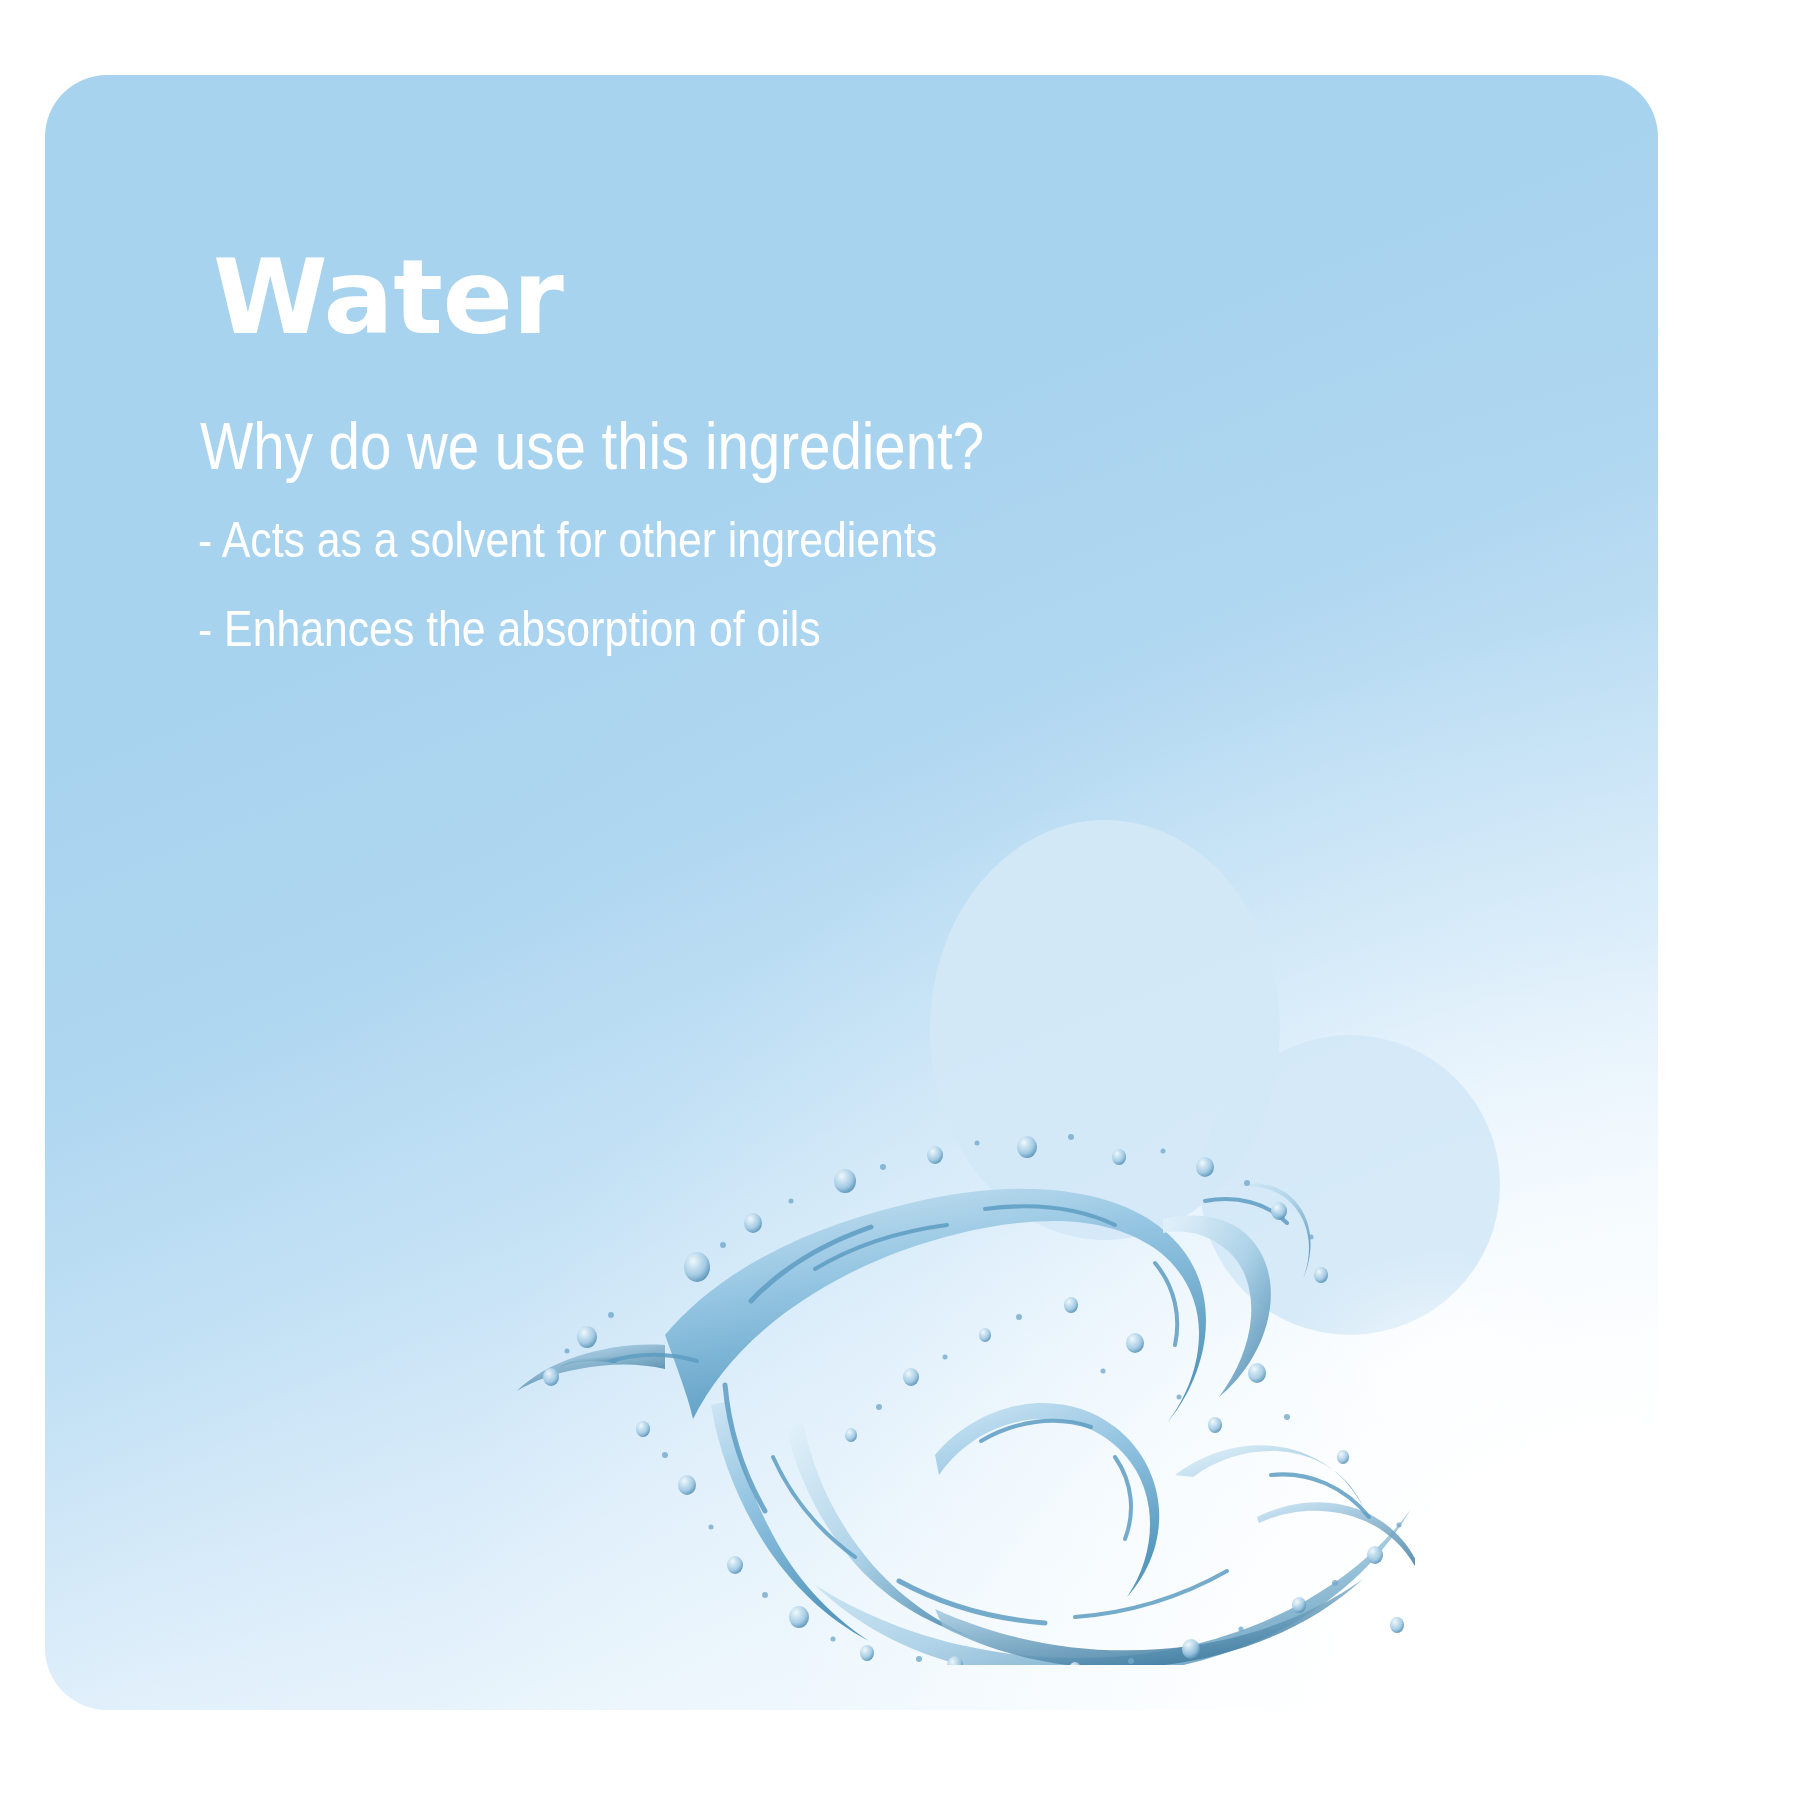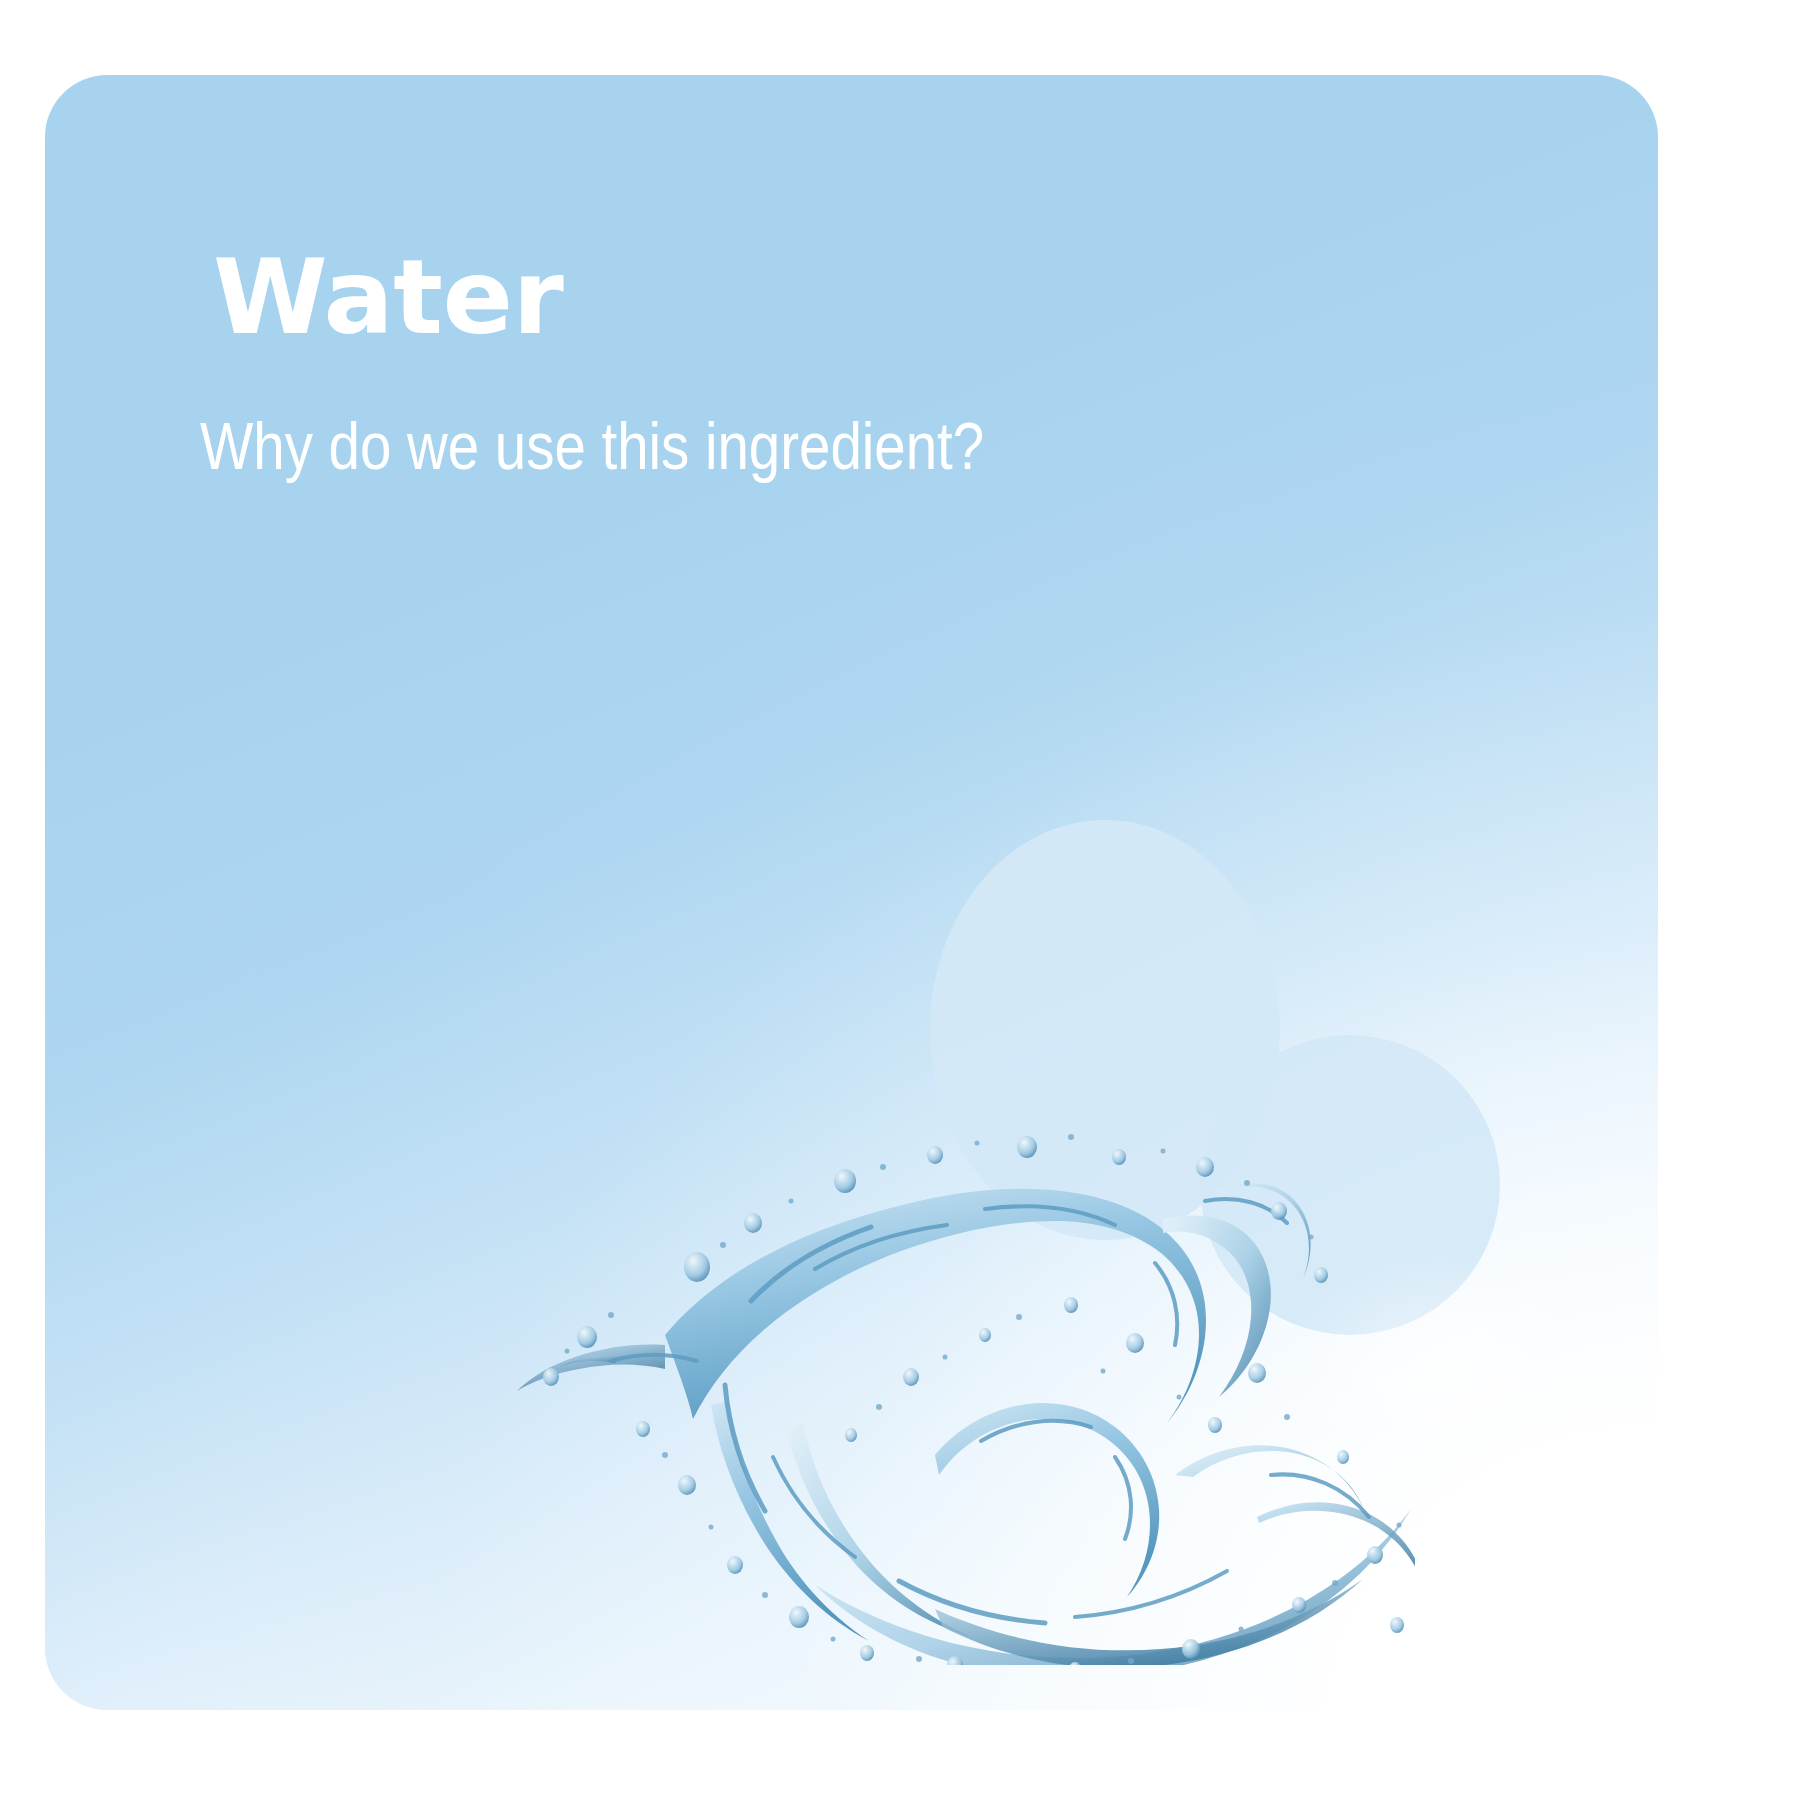--- a/index.html
+++ b/index.html
@@ -287,15 +287,19 @@
           <circle cx="664" cy="392" r="2.5"></circle>
           <circle cx="772" cy="412" r="3"></circle>
         </g>
       </svg>
     </div>
 
     <div class="title">Water</div>
 
     <div class="subtitle">Why do we use this ingredient?</div>
 
+    <div class="bullets">
+      <div class="bullet">- Acts as a solvent for other ingredients</div>
+      <div class="bullet">- Enhances the absorption of oils</div>
+    </div>
 
   </div>
 </div>
 
 </body></html>

